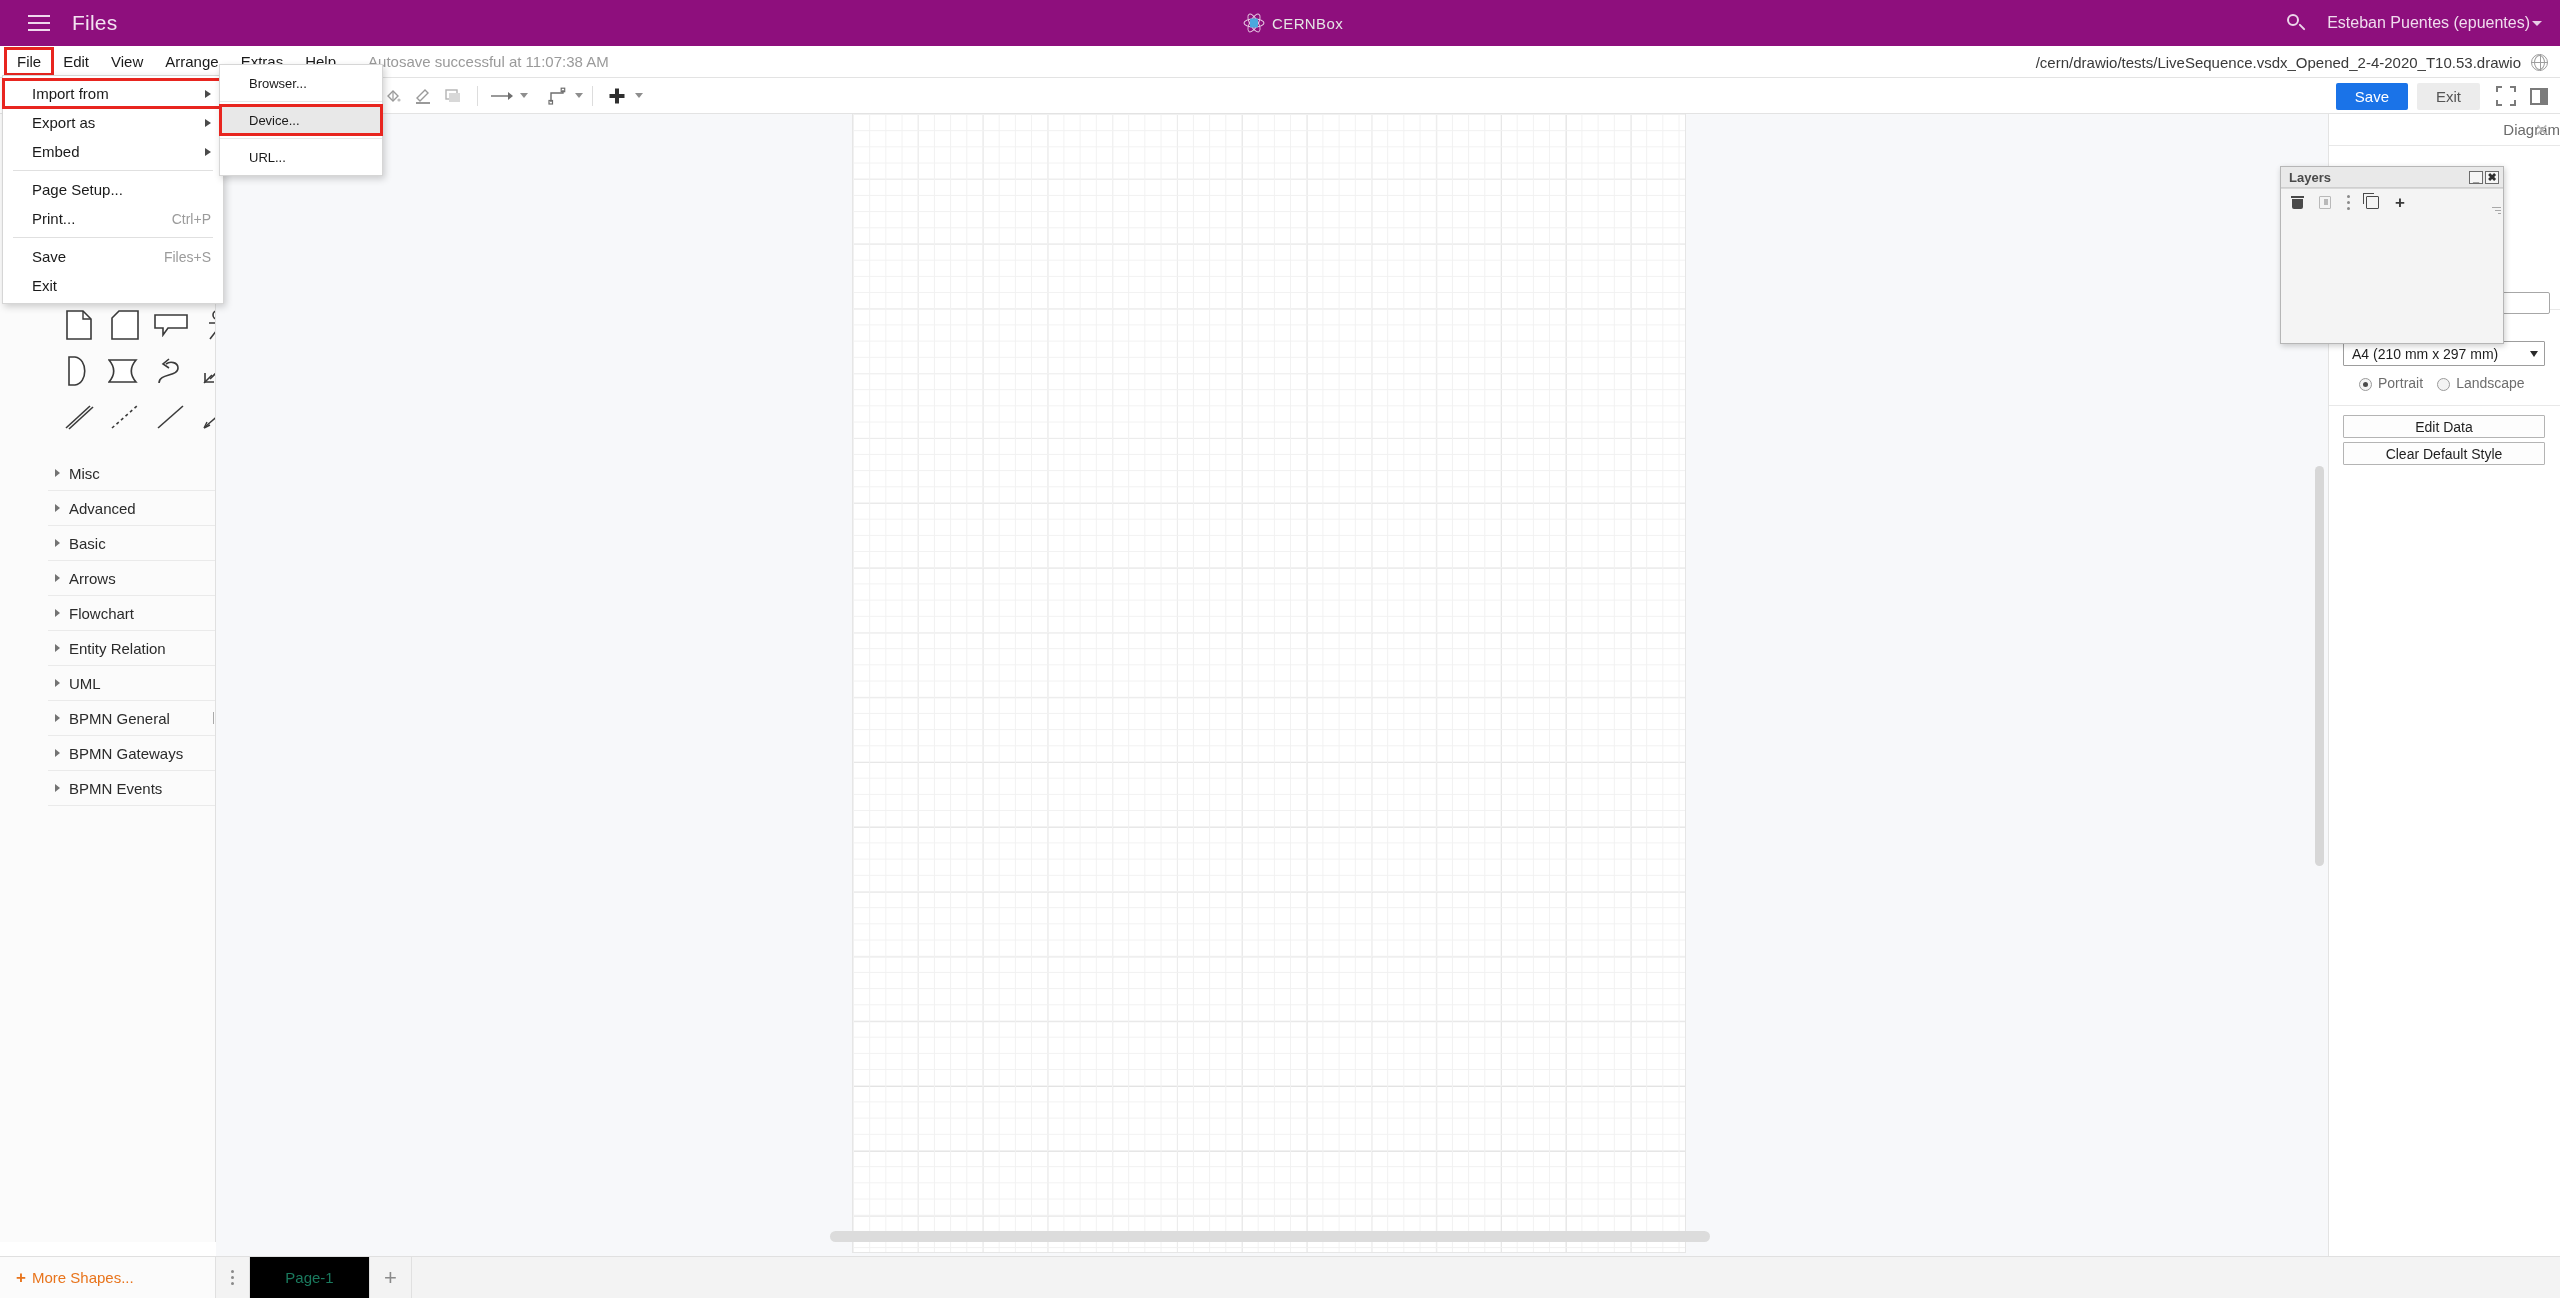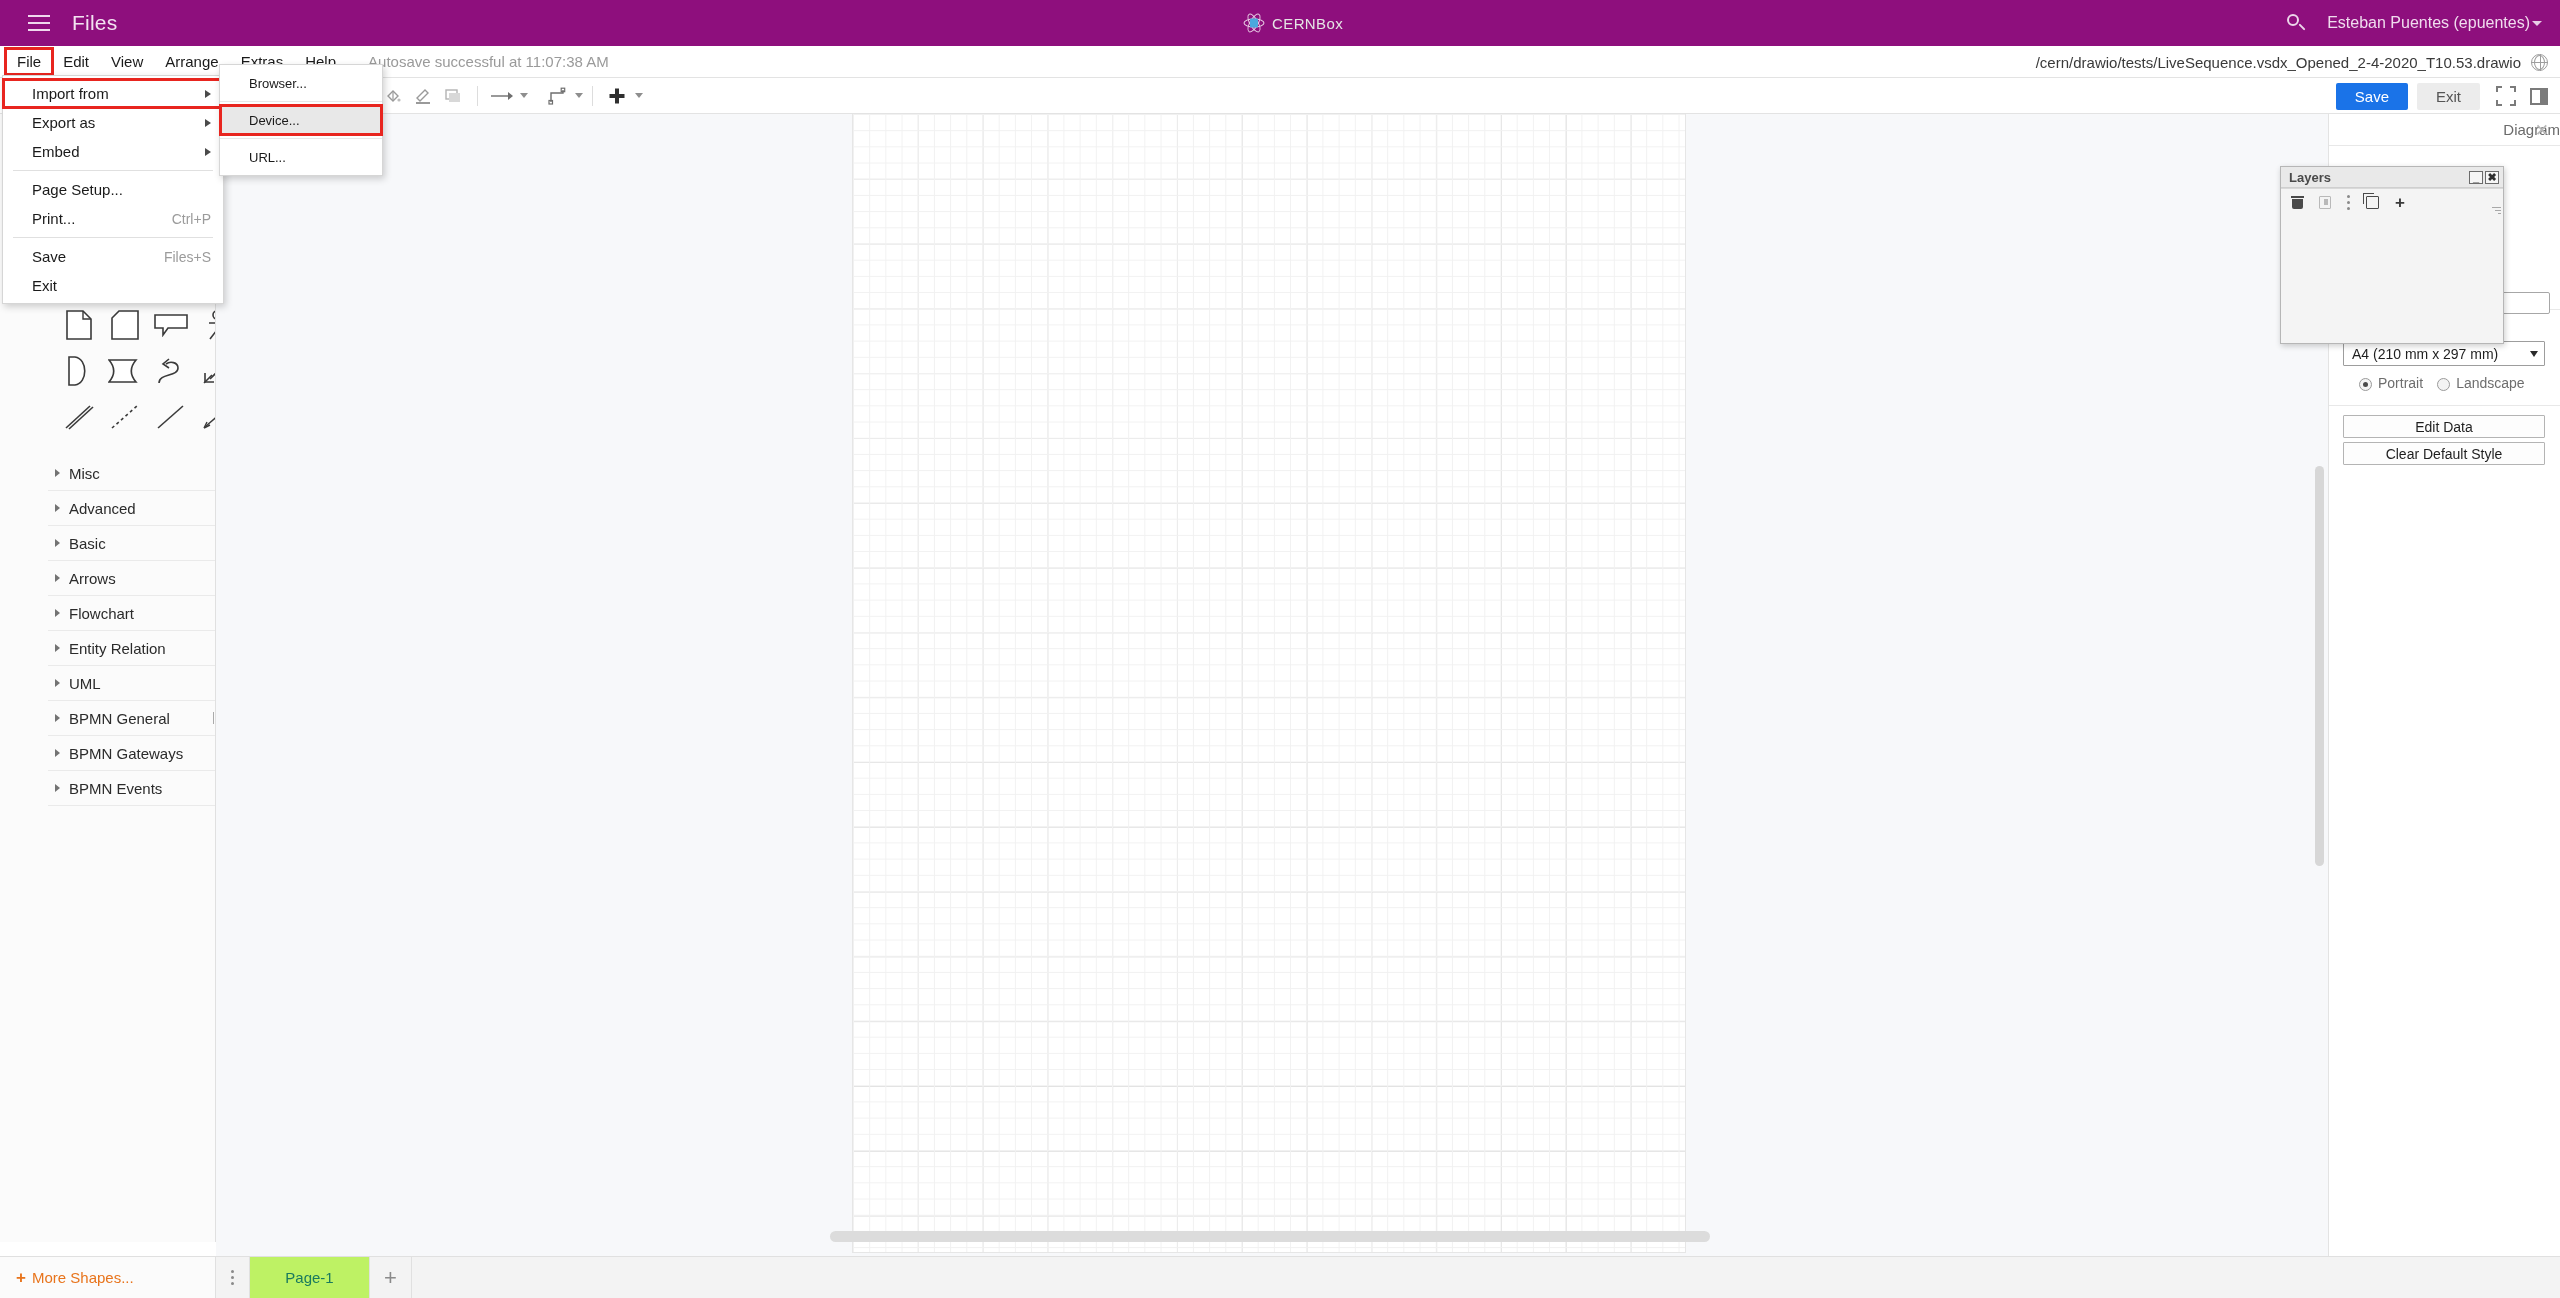--- a/index.html
+++ b/index.html
@@ -195,21 +195,21 @@
   .bottombar-main {
     position: absolute; left: 216px; bottom: 0; right: 0; height: 42px;
     background: #f3f3f3; border-top: 1px solid #e0e0e0;
     display: flex; align-items: stretch;
   }
   .pages-menu { width: 34px; display:flex; align-items:center; justify-content:center; cursor:pointer; border-right:1px solid #e0e0e0;}
   .dots-v { display:flex; flex-direction:column; gap:3px; }
   .dots-v i { width:3px; height:3px; background:#8a8a8a; border-radius:50%; display:block; }
   .page-tab {
     min-width: 120px; display:flex; align-items:center; justify-content:center;
-    background: #bef264; border-right: 1px solid #e0e0e0;
+    background: #000000; border-right: 1px solid #e0e0e0;
     font-size: 15px; color: #1a7a5e; cursor: pointer;
   }
   .page-add { width: 42px; display:flex; align-items:center; justify-content:center; cursor:pointer; border-right:1px solid #e0e0e0; font-size:22px; color:#8a8a8a; }
 
   
   .canvas {
     position: absolute; left: 216px; top: 114px; right: 232px; bottom: 42px;
     background: #f7f8fa; overflow: hidden;
   }
   .paper {

